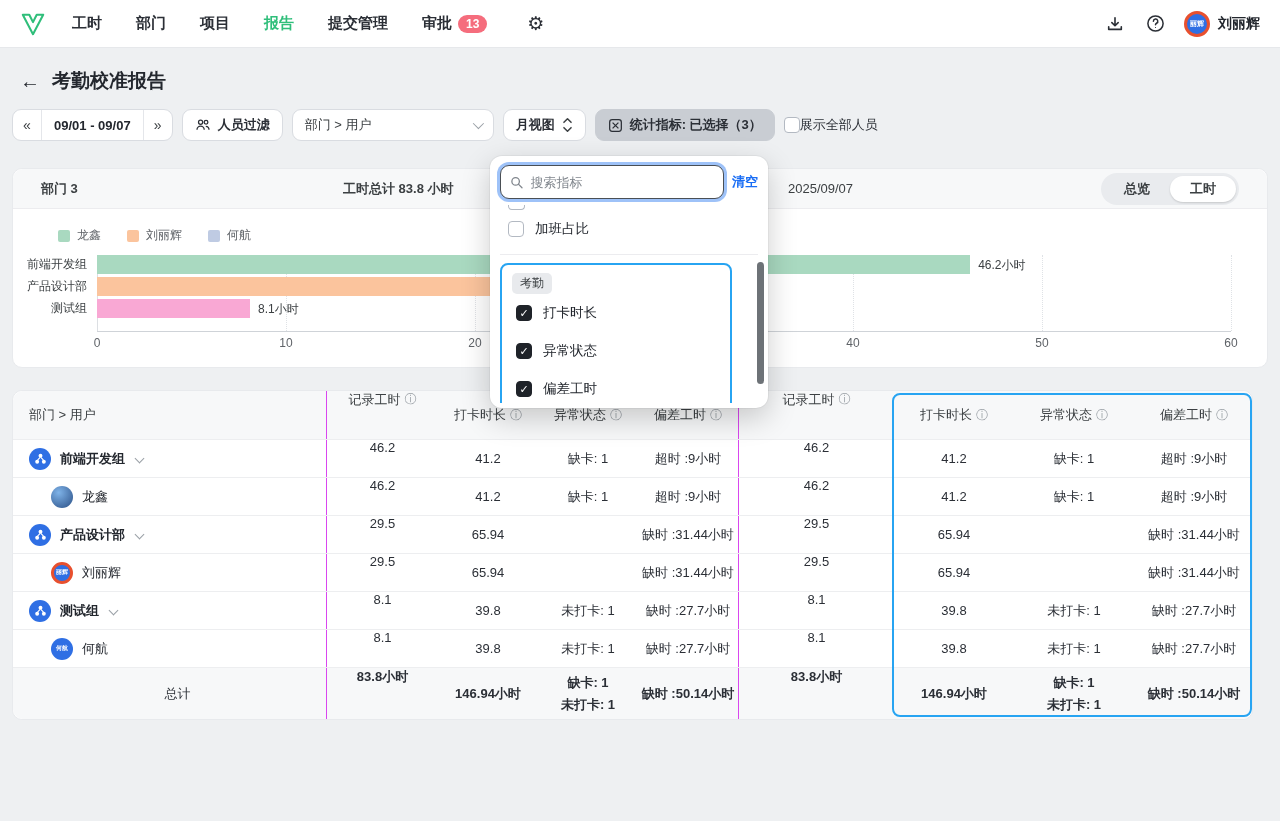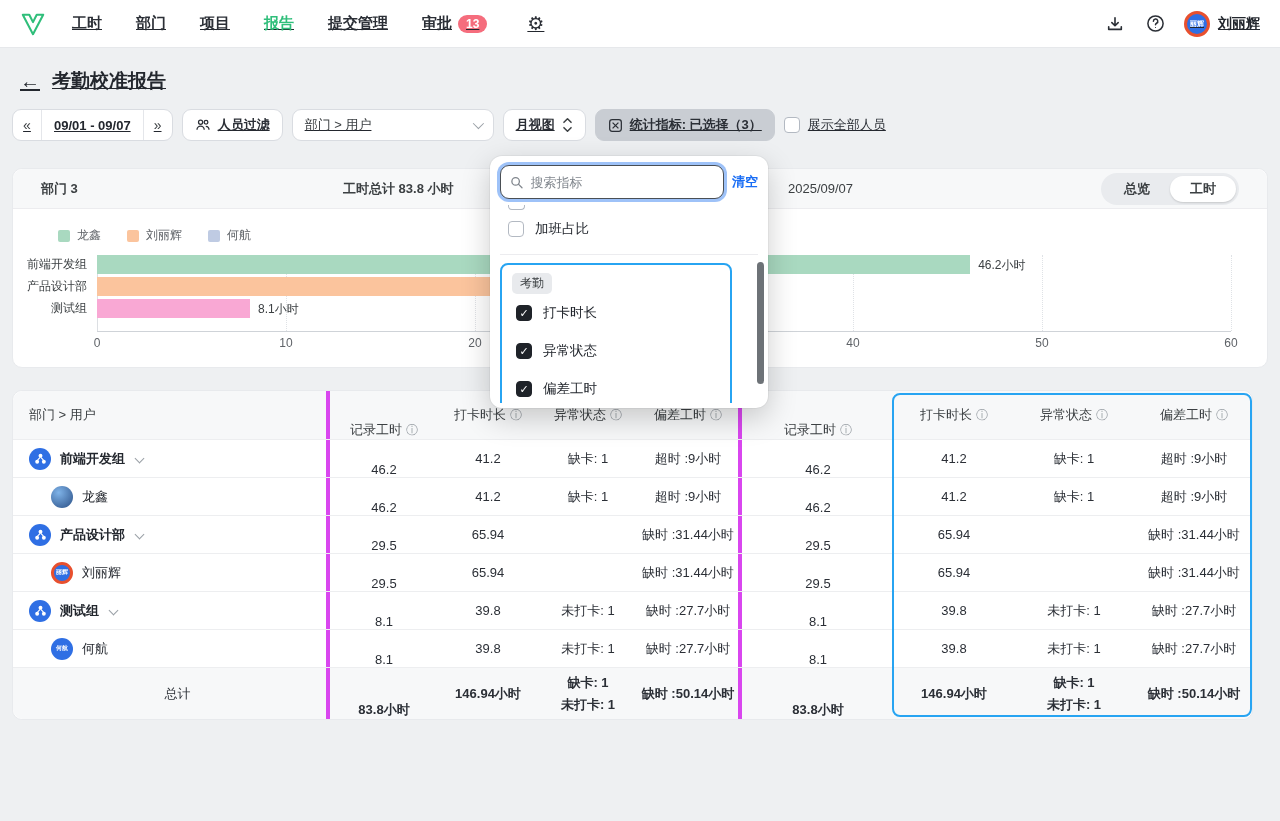--- a/index.html
+++ b/index.html
@@ -1,18 +1,18 @@
 <!DOCTYPE html>
 <html><head>
 <meta charset="utf-8">
 <style>
   * { margin:0; padding:0; box-sizing:border-box; }
   html,body { width:1280px; height:821px; overflow:hidden; }
   body { font-family:"Liberation Sans","DejaVu Sans",sans-serif; color:#23272e; background:#eef0f2; }
-  #app { position:relative; width:1280px; height:700px;text-decoration:underline; }
+  #app { position:relative; width:1280px; height:700px; }
 
   
   .navbar { display:flex; align-items:center; height:48px; background:#fff; border-bottom:1px solid #e6e8eb; padding:0 20px; position:relative; z-index:10; }
   .logo { width:26px; height:26px; margin-right:26px; }
   .nav-items { display:flex; align-items:center; gap:34px; }
   .nav-item { font-size:15px; font-weight:700; color:#2b2f36; cursor:pointer; display:flex; align-items:center; gap:6px; }
   .nav-item.active { color:#2fbe7a; }
   .badge { background:#f56d7d; color:#fff; font-size:12px; font-weight:700; border-radius:10px; padding:1px 8px; line-height:16px; }
   .gear { font-size:19px; color:#2b2f36; margin-left:6px; }
   .nav-right { margin-left:auto; display:flex; align-items:center; gap:18px; }
@@ -34,21 +34,21 @@
   .filter-row { display:flex; align-items:center; gap:9px; margin:4px 12px 0 12px; height:34px; }
   .pager { display:flex; align-items:stretch; background:#fff; border:1px solid #d9dce1; border-radius:9px; overflow:hidden; height:32px; }
   .pager .pg-btn { width:28px; display:flex; align-items:center; justify-content:center; font-size:14px; color:#3c4043; cursor:pointer; }
   .pager .pg-label { padding:0 12px; display:flex; align-items:center; font-size:13px; font-weight:600; border-left:1px solid #e4e6ea; border-right:1px solid #e4e6ea; }
   .pill { display:flex; align-items:center; gap:7px; background:#fff; border:1px solid #d9dce1; border-radius:9px; height:32px; padding:0 12px; font-size:13px; font-weight:600; color:#2b2f36; cursor:pointer; }
   .select { width:202px; justify-content:space-between; font-weight:400; color:#3c4043; }
   .pill.pressed { background:#c9cdd3; border-color:#c9cdd3; }
   .cbx { width:16px; height:16px; border:1.5px solid #b3b9c2; border-radius:4px; background:#fff; display:inline-block; flex:none; }
   .cbx.checked { background:#1f2329; border-color:#1f2329; position:relative; }
   .cbx.checked::after { content:"✓"; color:#fff; font-size:11px; font-weight:700; position:absolute; left:2.5px; top:0.5px; }
-  .show-all { display:flex; align-items:center; gap:8px; font-size:13px; color:#2b2f36; cursor:pointer; }
+  .show-all { display:flex; align-items:center; font-size:13px; color:#2b2f36; cursor:pointer; }
 
   
   .card { background:#fff; border:1px solid #e8eaed; border-radius:10px; }
   .chart-card { position:absolute; left:12px; top:168px; width:1256px; height:200px; z-index:1; }
   .chart-head { height:40px; background:#f7f8f9; border-bottom:1px solid #ececef; border-radius:10px 10px 0 0; display:flex; align-items:center; font-size:13px; color:#3c4043; position:relative; }
   .ch-dept { position:absolute; left:28px; font-weight:600; }
   .ch-total { position:absolute; left:330px; font-weight:600; }
   .ch-period { position:absolute; left:775px; }
   .toggle { position:absolute; right:28px; background:#e9ebee; border-radius:16px; padding:3px; display:flex; font-size:13px; font-weight:700; }
   .toggle .seg { padding:4px 20px; border-radius:13px; color:#3c4043; cursor:pointer; }
@@ -68,21 +68,21 @@
 
   
   .table-card { position:absolute; left:12px; top:390px; width:1241px; z-index:1; overflow:hidden; position:absolute; }
   .tgrid { display:grid; grid-template-columns:313px 112px 100px 100px 100px 156px 120px 120px 120px; align-items:center; }
   .thead { background:#f7f8f9; height:48px; font-size:13px; color:#3c4043; border-radius:10px 10px 0 0; }
   .th { text-align:center; display:flex; align-items:center; justify-content:center; gap:4px; }
   .th-name { justify-content:flex-start; padding-left:16px; align-self:stretch; align-items:center; display:flex; }
   .info { color:#9aa0a6; font-size:12px; }
   .trow { height:38px; border-top:1px solid #edeef0; font-size:13px; }
   .td { text-align:center; color:#2b2f36; }
-  .sep-l { border-left:4px solid #d946ef; align-self:stretch; display:flex; align-items:flex-end; justify-content:center; }
+  .sep-l { border-left:1px solid #d946ef; align-self:stretch; display:flex; align-items:flex-start; justify-content:center; }
   .name-cell { display:flex; align-items:center; gap:9px; padding-left:16px; font-weight:700; }
   .name-cell.user { padding-left:38px; font-weight:400; }
   .grp-icon { width:22px; height:22px; border-radius:50%; background:#2f6fe4; display:flex; align-items:center; justify-content:center; flex:none; }
   .ava { width:22px; height:22px; border-radius:50%; flex:none; color:#fff; font-size:6px; display:flex; align-items:center; justify-content:center; font-weight:700; }
   .ava-long { background:radial-gradient(circle at 35% 30%, #7fb3e8, #2a4f86); }
   .ava-liu { background:#2f6fe4; border:3px solid #e8502e; }
   .ava-he { background:#2f6fe4; }
   .row-chev { width:7px; height:7px; border-right:1.4px solid #9aa0a6; border-bottom:1.4px solid #9aa0a6; transform:rotate(45deg); margin-left:2px; }
   .trow.total { background:#f7f8f9; height:52px; font-weight:600; border-radius:0 0 10px 10px; }
   .total-name { padding-left:16px; text-align:center; font-weight:400; }

